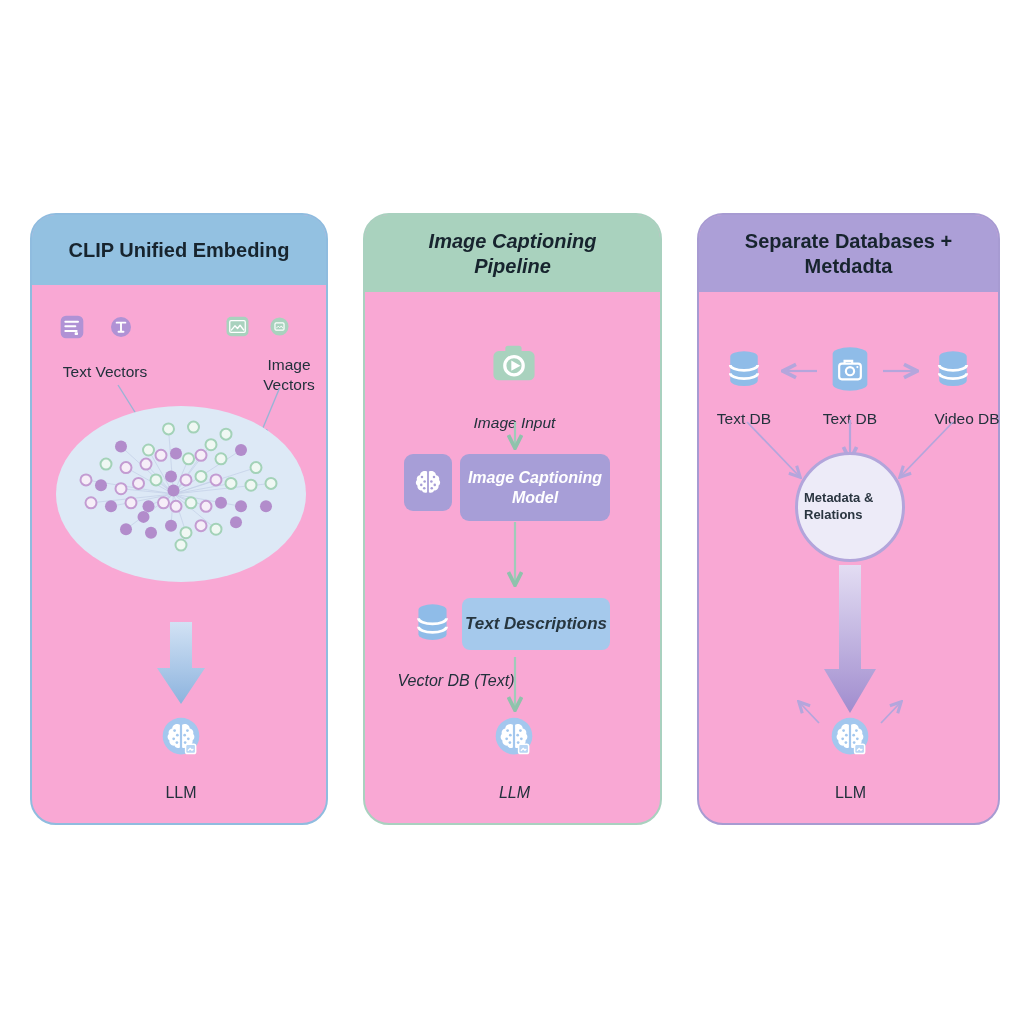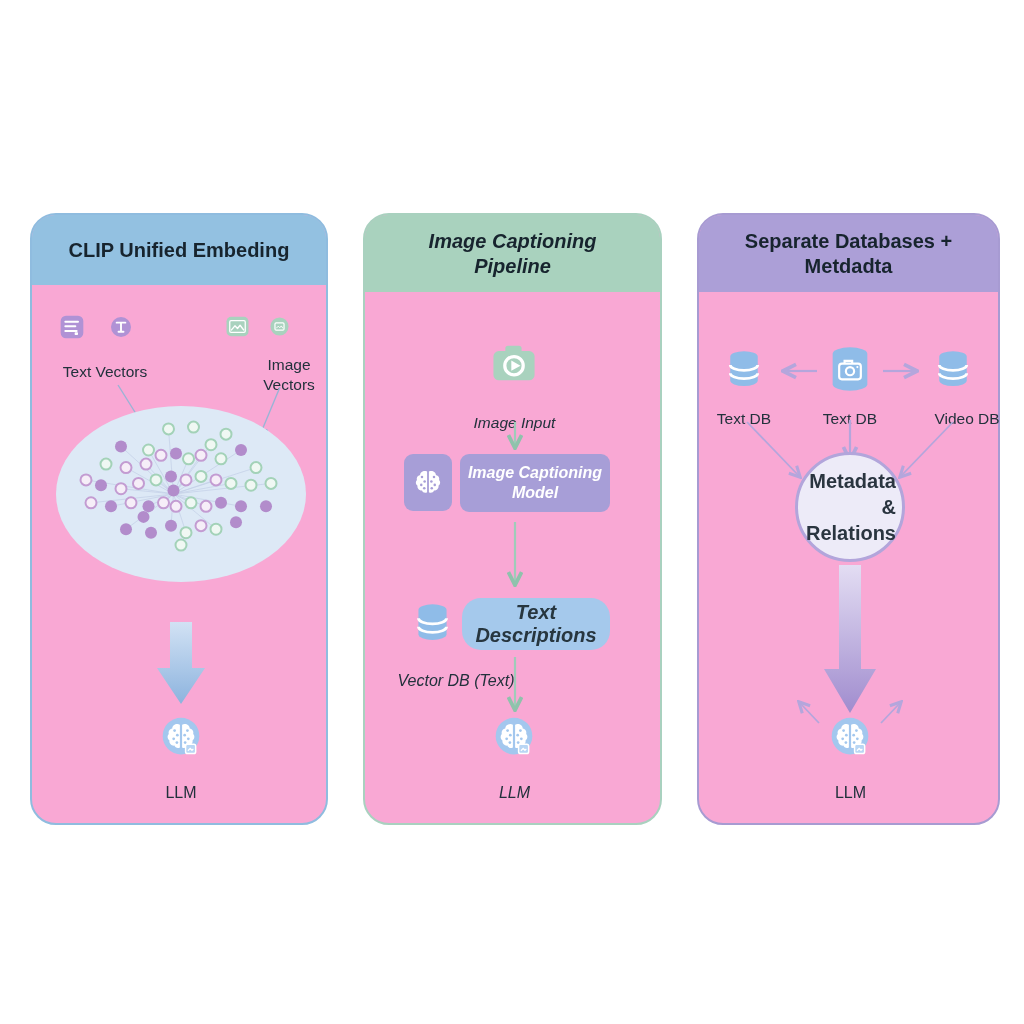--- a/index.html
+++ b/index.html
@@ -18,25 +18,25 @@
   .panel-3 .panel-header{height:77px;background:#ac9fd7;}
   .panel-title{font-size:20px;font-weight:700;color:#17242e;line-height:1.22;max-width:250px;}
   .panel-2 .panel-title{max-width:200px;}
   .panel-3 .panel-title{max-width:235px;}
   .abs{position:absolute;}
   .lbl{font-size:15.5px;font-weight:500;color:#22313c;text-align:center;line-height:1.28;margin-top:12px;}
   .ellipse{background:#dde9f6;border-radius:50%;overflow:hidden;}
   .chip{background:#a79ed7;border-radius:9px;display:flex;align-items:center;justify-content:center;}
   .box-purple{background:#a79ed7;border-radius:9px;display:flex;align-items:center;justify-content:center;
     color:#ffffff;font-size:16px;font-weight:700;text-align:center;line-height:1.25;}
-  .box-blue{background:#a5c9ec;border-radius:19px;display:flex;align-items:center;justify-content:center;
-    color:#27363f;font-size:20px;font-weight:700;text-align:center;}
+  .box-blue{background:#a5c9ec;border-radius:8px;display:flex;align-items:center;justify-content:center;
+    color:#27363f;font-size:17px;font-weight:700;text-align:center;}
   .meta-circle{width:110px;height:110px;border-radius:50%;background:#edebf8;border:3px solid #b2a5db;
-    display:flex;align-items:center;justify-content:center;text-align:right;
-    font-size:20px;font-weight:600;color:#2a3540;line-height:1.3;box-sizing:border-box;padding:6px;}
+    display:flex;align-items:center;justify-content:center;text-align:left;
+    font-size:13px;font-weight:600;color:#2a3540;line-height:1.3;box-sizing:border-box;padding:6px;}
   svg{display:block;}
 </style>
 </head>
 <body>
 
 <svg width="0" height="0" style="position:absolute" aria-hidden="true">
   <defs>
     <marker id="arr-blue" viewBox="0 0 8 8" refX="6" refY="4" markerWidth="9" markerHeight="9" orient="auto">
       <path d="M1,1 L7,4 L1,7" fill="none" stroke="#98b2d6" stroke-width="1.5"></path>
     </marker>
@@ -263,21 +263,21 @@
 
   <svg class="abs" style="left:142px;top:207px" width="16" height="30">
     <line x1="8" y1="0" x2="8" y2="24" stroke="#9fccb9" stroke-width="2.2" marker-end="url(#arr-green)"></line>
   </svg>
 
   <div class="abs chip" style="left:39px;top:239px;width:48px;height:57px">
     <svg width="36" height="36" viewBox="0 0 48 48">
         <use href="#sym-brain-white"></use>
       </svg>
   </div>
-  <div class="abs box-purple" style="left:95px;top:239px;width:150px;height:58px">
+  <div class="abs box-purple" style="left:95px;top:239px;width:150px;height:67px">
     <span style="max-width:140px">Image Captioning Model</span>
   </div>
 
   <svg class="abs" style="left:142px;top:307px" width="16" height="68">
     <line x1="8" y1="0" x2="8" y2="61" stroke="#9fccb9" stroke-width="2.2" marker-end="url(#arr-green)"></line>
   </svg>
 
   <svg class="abs" style="left:45px;top:380px" width="45" height="56" viewBox="0 0 48 48">
       <use href="#sym-db"></use>
     </svg>

